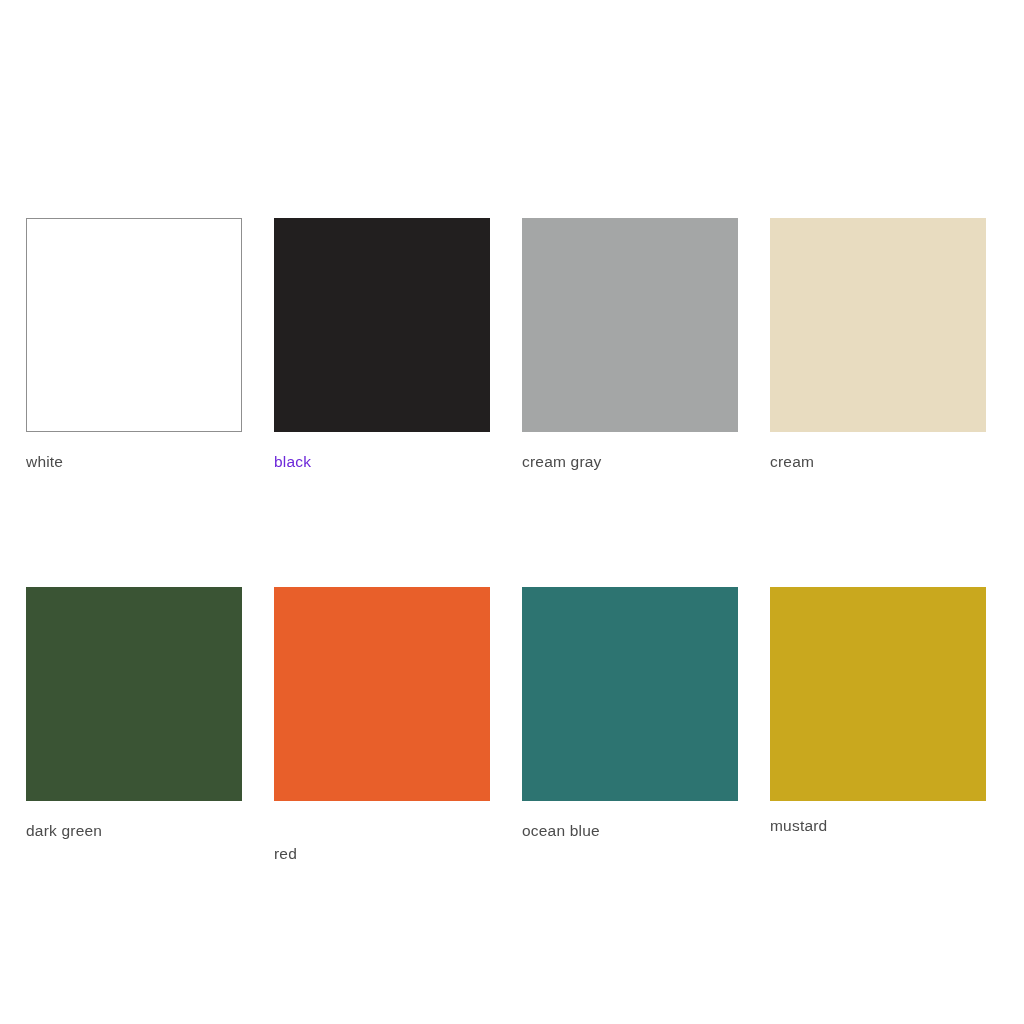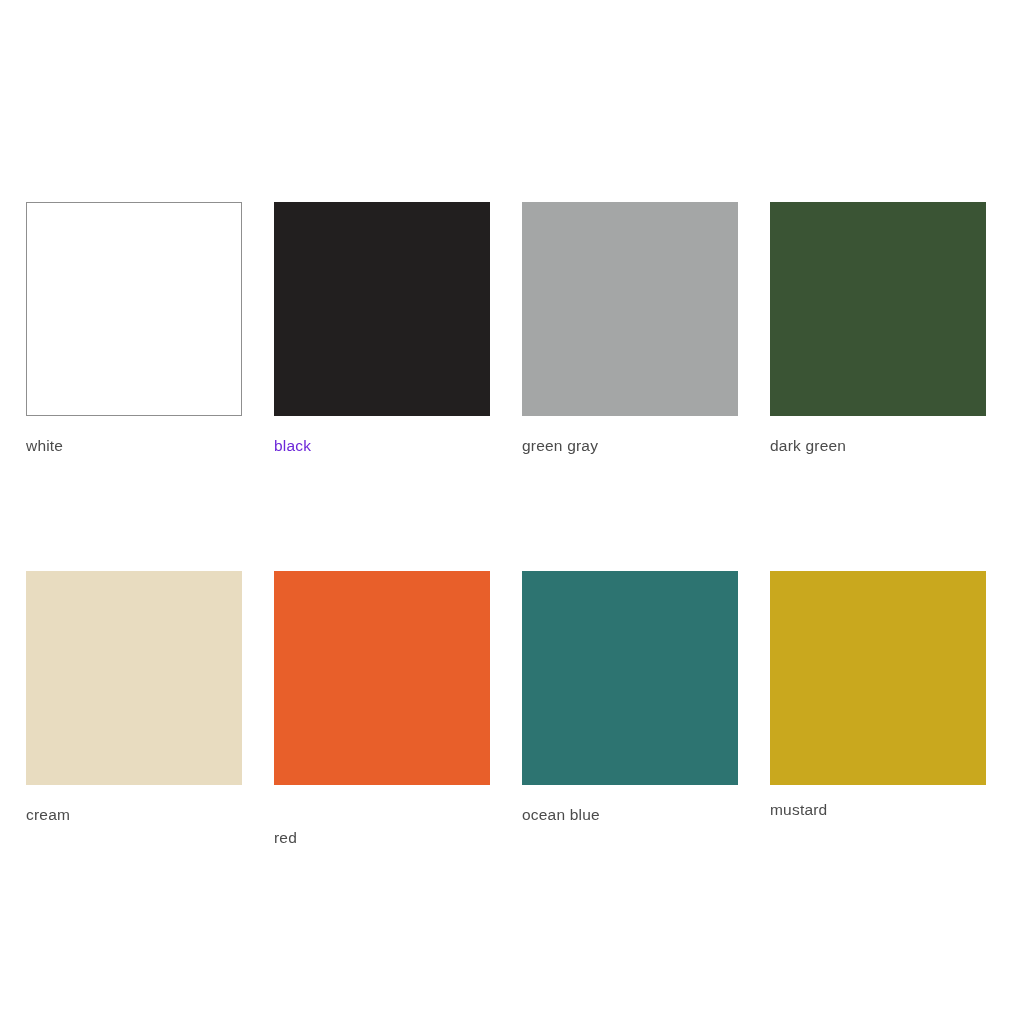--- a/index.html
+++ b/index.html
@@ -19,21 +19,21 @@
     position: relative;
     width: 1024px;
     height: 1024px;
     background: #ffffff;
     box-sizing: border-box;
   }
 
   .swatch-grid {
     position: absolute;
     left: 26px;
-    top: 202px;
+    top: 218px;
     width: 960px;
     display: grid;
     grid-template-columns: repeat(4, 216px);
     grid-template-rows: repeat(2, auto);
     column-gap: 32px;
     row-gap: 115px;
   }
 
   .swatch-cell {
     width: 216px;
@@ -73,31 +73,31 @@
       <span class="swatch-label" style="color: rgb(75, 75, 75);">white</span>
     </div>
 
     <div class="swatch-cell">
       <span class="swatch-chip" style="background-color: rgb(34, 31, 31);"></span>
       <span class="swatch-label" style="color: #6d28d9;">black</span>
     </div>
 
     <div class="swatch-cell">
       <span class="swatch-chip" style="background-color: rgb(164, 166, 166);"></span>
-      <span class="swatch-label" style="color: rgb(75, 75, 75);">green gray</span>
+      <span class="swatch-label" style="color: rgb(75, 75, 75);">cream gray</span>
+    </div>
+
+    <div class="swatch-cell">
+      <span class="swatch-chip" style="background-color: rgb(232, 220, 192);"></span>
+      <span class="swatch-label" style="color: rgb(75, 75, 75);">cream</span>
     </div>
 
     <div class="swatch-cell">
       <span class="swatch-chip" style="background-color: rgb(58, 84, 52);"></span>
       <span class="swatch-label" style="color: rgb(75, 75, 75);">dark green</span>
-    </div>
-
-    <div class="swatch-cell">
-      <span class="swatch-chip" style="background-color: rgb(232, 220, 192);"></span>
-      <span class="swatch-label" style="color: rgb(75, 75, 75);">cream</span>
     </div>
 
     <div class="swatch-cell">
       <span class="swatch-chip" style="background-color: rgb(232, 95, 42);"></span>
       <span class="swatch-label" style="color: rgb(75, 75, 75); margin-top: 44px;">red</span>
     </div>
 
     <div class="swatch-cell">
       <span class="swatch-chip" style="background-color: rgb(45, 116, 113);"></span>
       <span class="swatch-label" style="color: rgb(75, 75, 75);">ocean blue</span>

